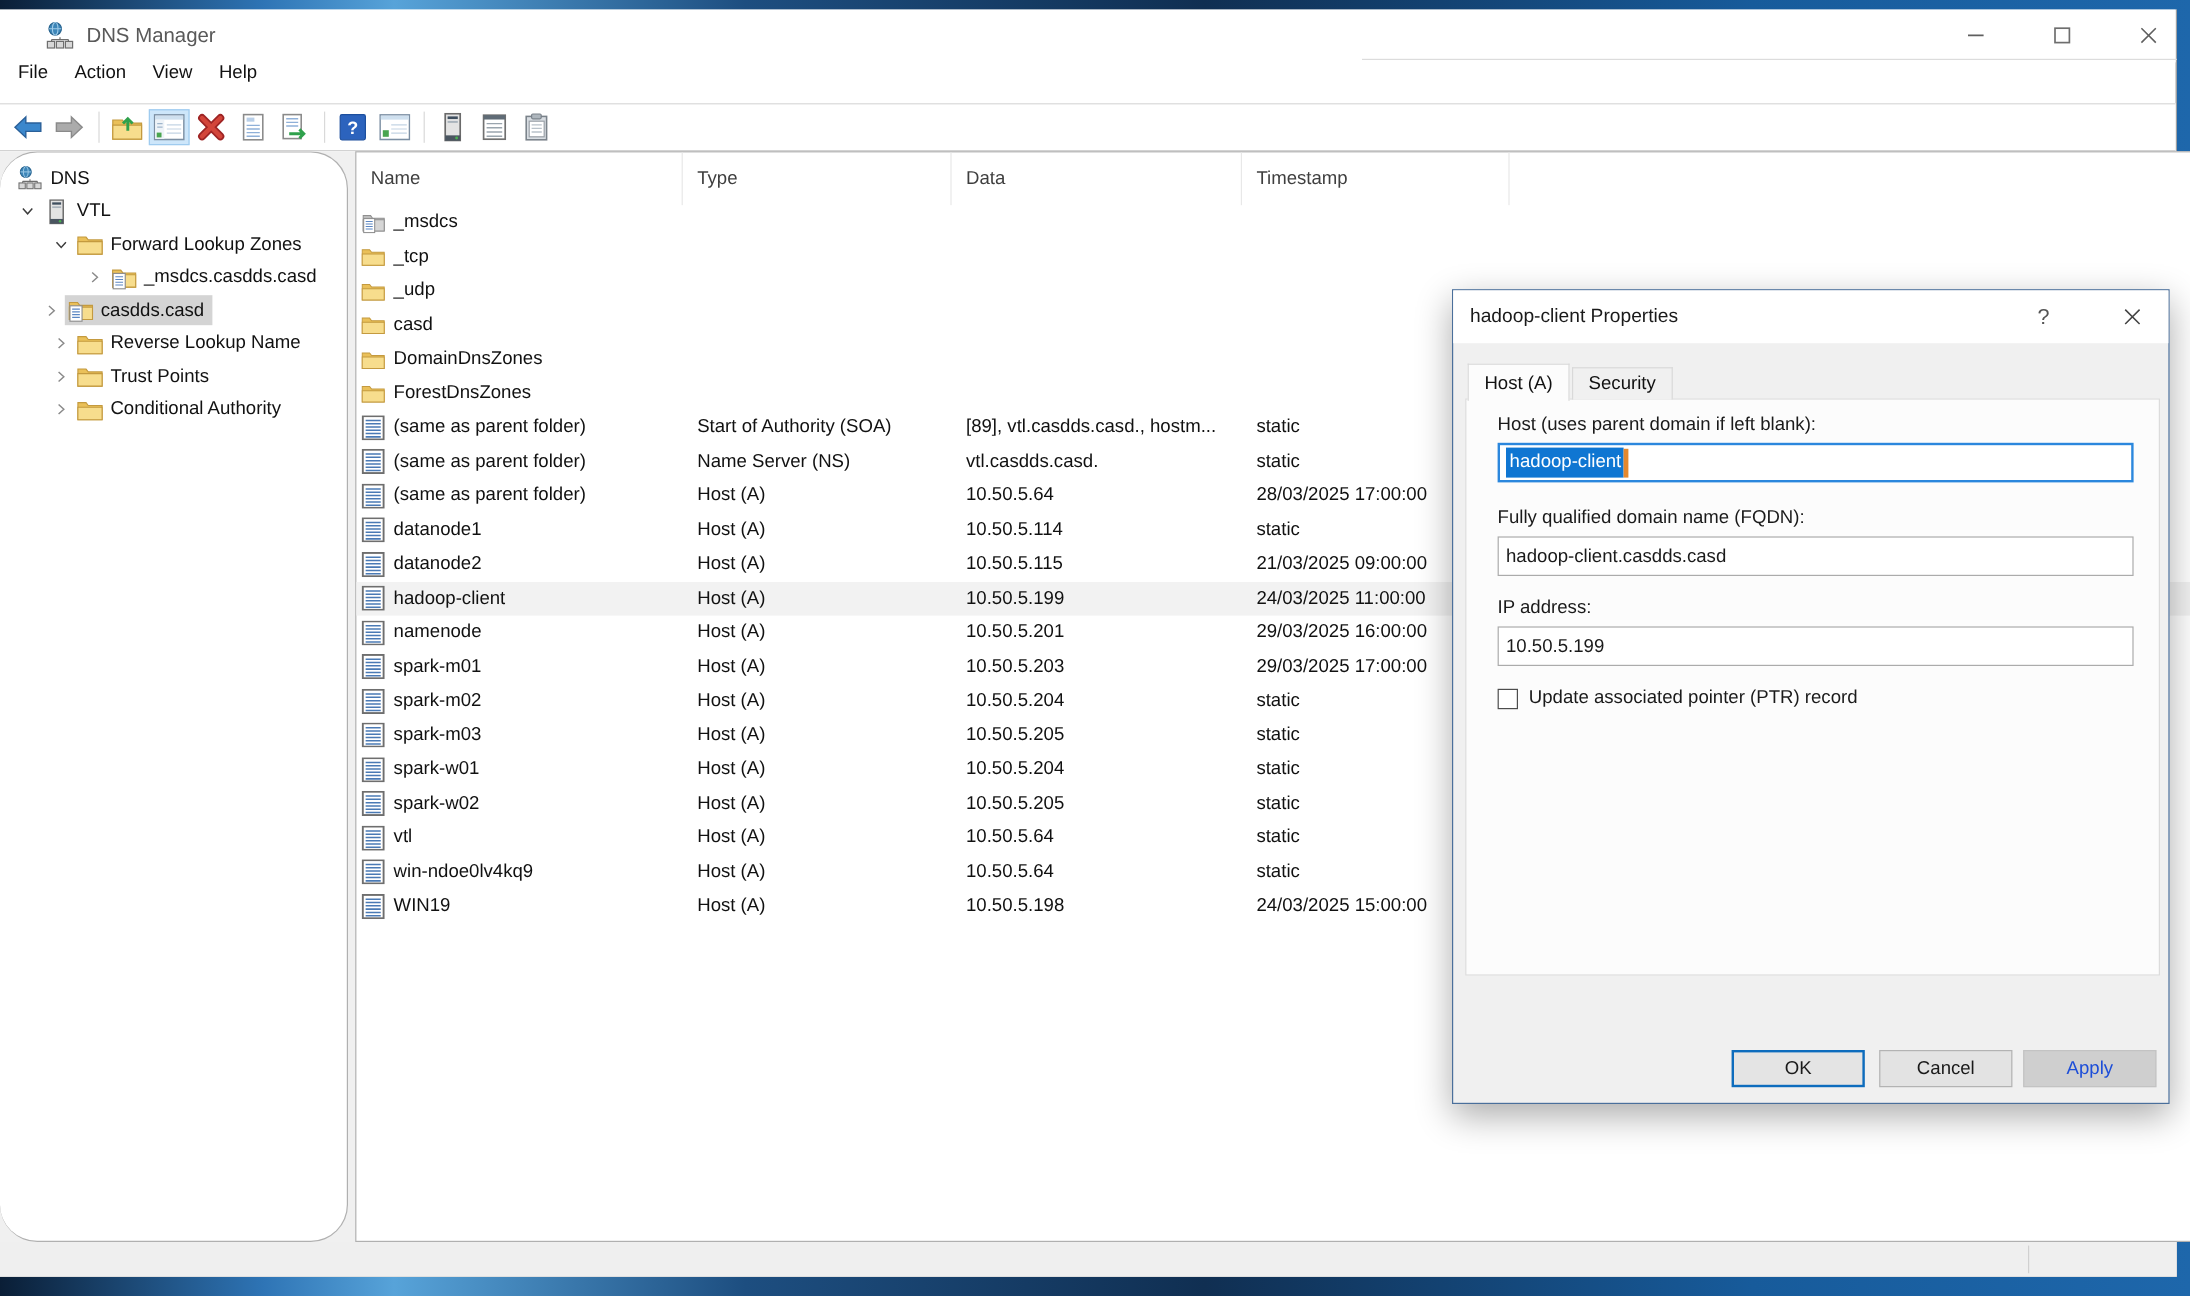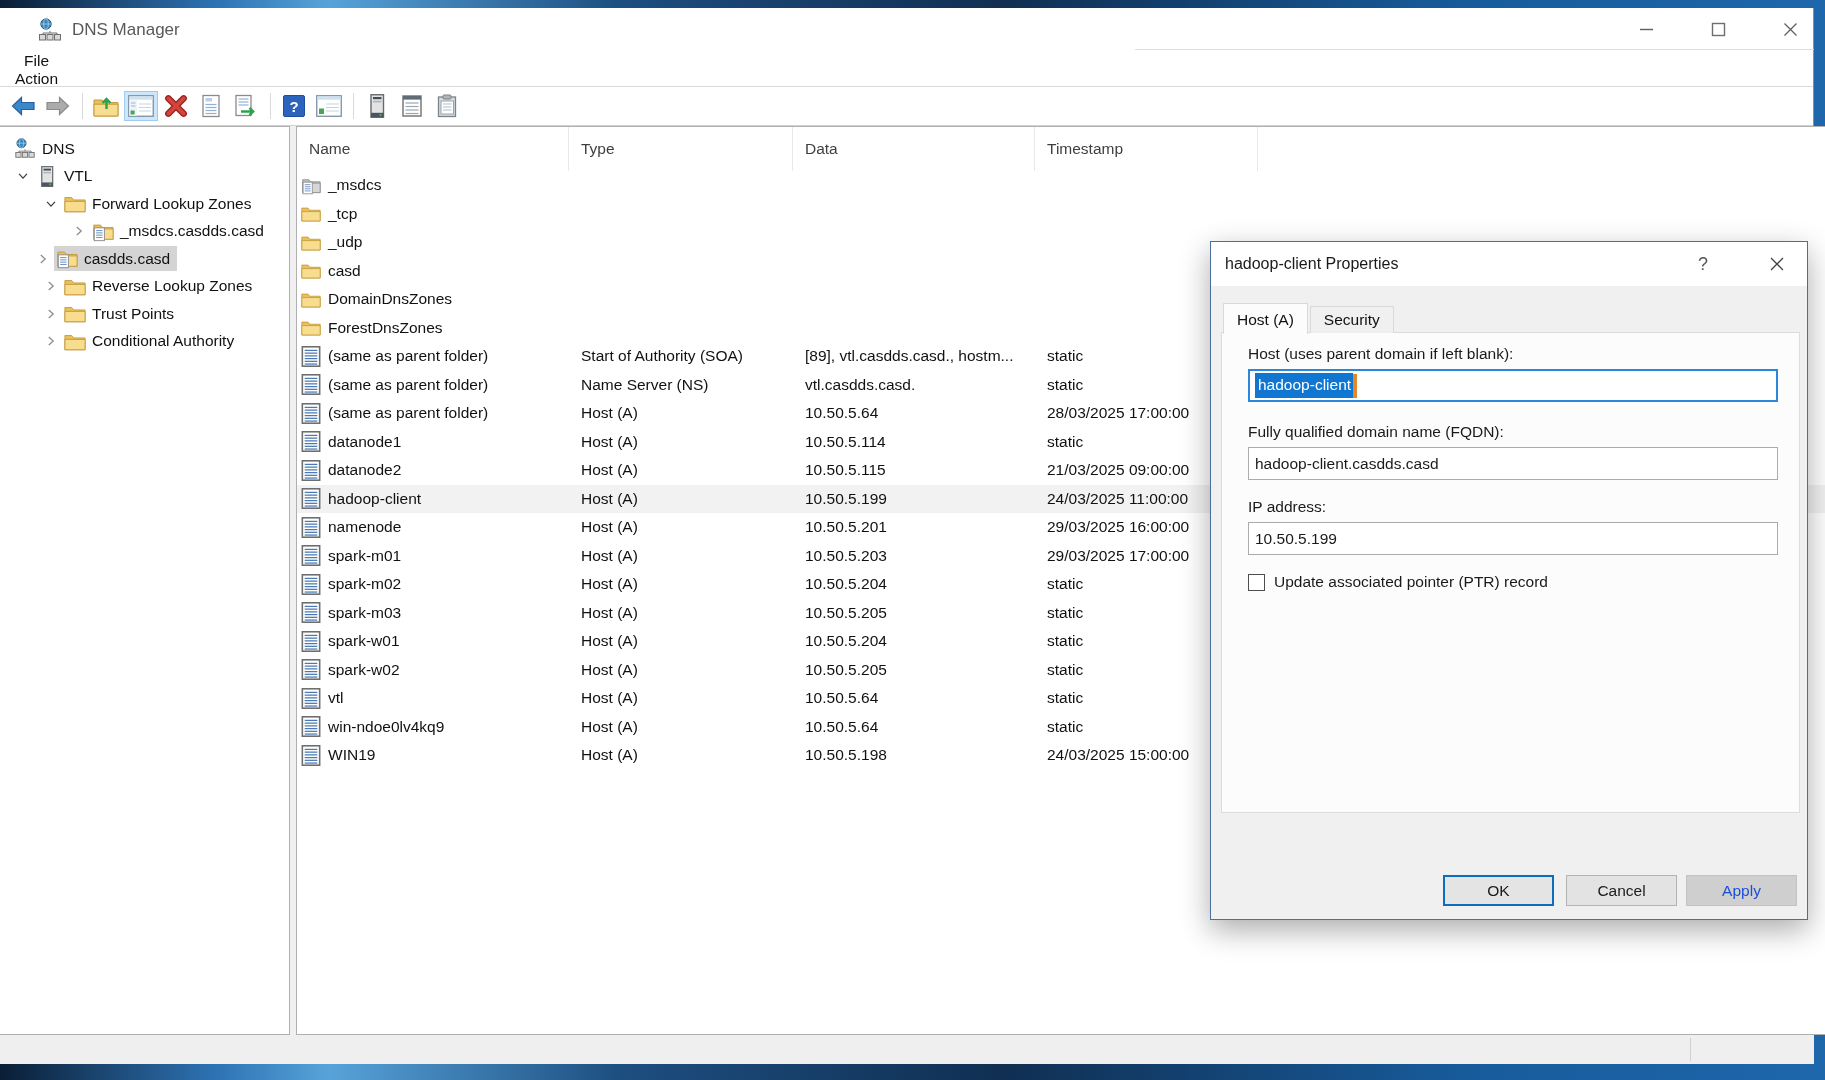--- a/index.html
+++ b/index.html
@@ -13,36 +13,36 @@
   .app{position:absolute;left:0;top:8px;width:1814px;height:1056px;background:#fff;
        border-right:1px solid #8f8f8f;border-bottom:1px solid #8f8f8f;box-sizing:border-box;}
   .titlebar{position:absolute;left:0;top:0;width:100%;height:44px;background:#fff;}
   .app-icon{position:absolute;left:38px;top:10px;width:24px;height:24px;}
   .title{position:absolute;left:72px;top:0;line-height:44px;font-size:17px;color:#595959;}
   .title-line{position:absolute;left:1135px;top:41px;width:679px;height:1px;background:#dcdcdc;}
   .win-controls{position:absolute;right:0;top:6px;display:flex;gap:26px;}
   .wc{width:46px;height:30px;display:flex;align-items:center;justify-content:center;}
   .wc svg{width:15px;height:15px;}
   
-  .menubar{position:absolute;top:44px;left:0;height:34px;display:flex;align-items:center;
-           padding-left:4px;font-size:15.5px;color:#111;flex-direction:column;}
+  .menubar{position:absolute;top:44px;left:0;height:34px;display:flex;align-items:flex-start;
+           padding-left:4px;font-size:15.5px;color:#111;}
   .menu-item{padding:0 11px;}
   .toolbar{position:absolute;top:78px;left:0;width:100%;height:40px;box-sizing:border-box;
            border-top:1px solid #d9d9d9;border-bottom:1px solid #d2d2d2;
            display:flex;align-items:center;padding-left:6px;background:#fff;}
   .tb-btn{width:34px;height:30px;display:flex;align-items:center;justify-content:center;
           margin-right:1px;box-sizing:border-box;}
   .tb-btn svg{width:26px;height:24px;}
   .tb-btn.pressed{background:#cde6fa;border:1px solid #9fcbef;}
   .tb-sep{width:1px;height:26px;background:#d9d9d9;margin:0 6px;flex:none;}
   
   .main{position:absolute;top:118px;left:0;width:1814px;height:909px;background:#f0f0f0;}
   .tree-pane{position:absolute;left:0;top:0;width:290px;height:909px;background:#fff;box-sizing:border-box;
              border-top:1px solid #b0b0b0;border-right:1px solid #b0b0b0;border-bottom:1px solid #b0b0b0;
-             padding-top:8px;}
+             padding-top:8px;border-radius:31px;}
   .tree-row{height:27.5px;display:flex;align-items:center;font-size:15.5px;color:#111;}
   .chev{width:22px;height:18px;flex:none;display:flex;align-items:center;justify-content:center;}
   .chev svg{width:14px;height:14px;}
   .sel-wrap{display:flex;align-items:center;padding:2px 7px 2px 2px;}
   .tree-row.selected .sel-wrap{background:#d4d4d4;}
   .tree-ic{width:22px;height:21px;flex:none;margin-right:6px;}
   .list-pane{position:absolute;left:296px;top:0;width:1728px;height:909px;background:#fff;
              border:1px solid #b0b0b0;box-sizing:border-box;}
   .list-header{display:grid;grid-template-columns:272px 224px 242px 223px 1fr;height:44px;
                font-size:15.5px;color:#3f3f3f;}
@@ -377,21 +377,21 @@
               <path d="M5.5 3.5 L10.5 8 L5.5 12.5" fill="none" stroke="#8a8a8a" stroke-width="1.4"></path>
             </svg>
           </span>
           <span class="sel-wrap">
             <span class="tree-ic">
               <svg viewBox="0 0 24 21">
                 <path d="M1 4 h7.4 l2 2.6 H23 V19.5 H1 Z" fill="#eac059" stroke="#c49a3f"></path>
                 <path d="M1 8.2 H23 V19.5 H1 Z" fill="#f7dd8d" stroke="#c49a3f"></path>
               </svg>
             </span>
-            <span class="tree-label">Reverse Lookup Zones</span>
+            <span class="tree-label">Reverse Lookup Name</span>
           </span>
         </div>
         <div class="tree-row" style="padding-left: 40px;">
           <span class="chev">
             <svg viewBox="0 0 16 16">
               <path d="M5.5 3.5 L10.5 8 L5.5 12.5" fill="none" stroke="#8a8a8a" stroke-width="1.4"></path>
             </svg>
           </span>
           <span class="sel-wrap">
             <span class="tree-ic">

